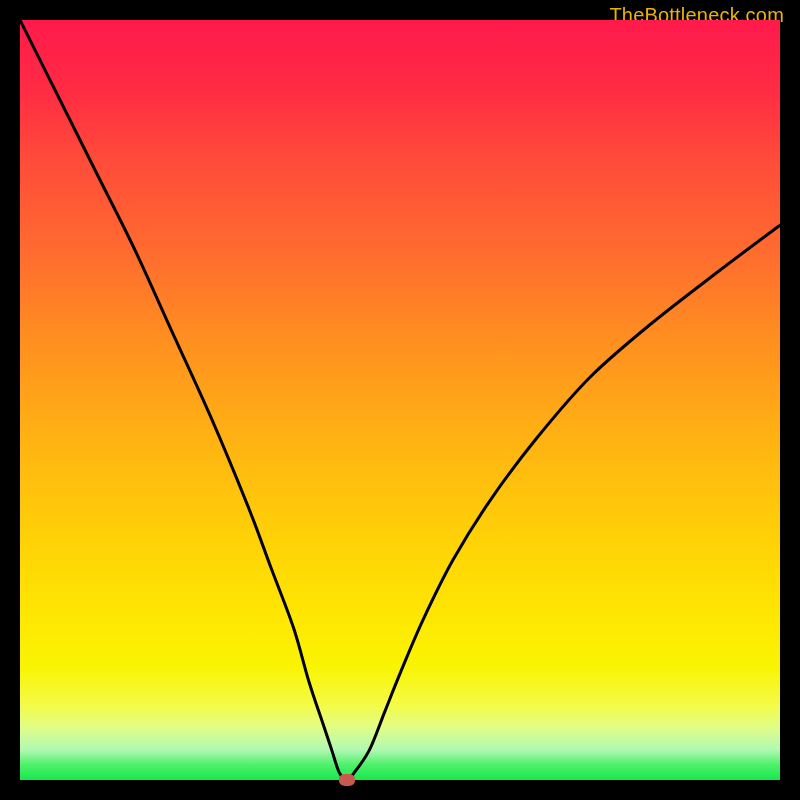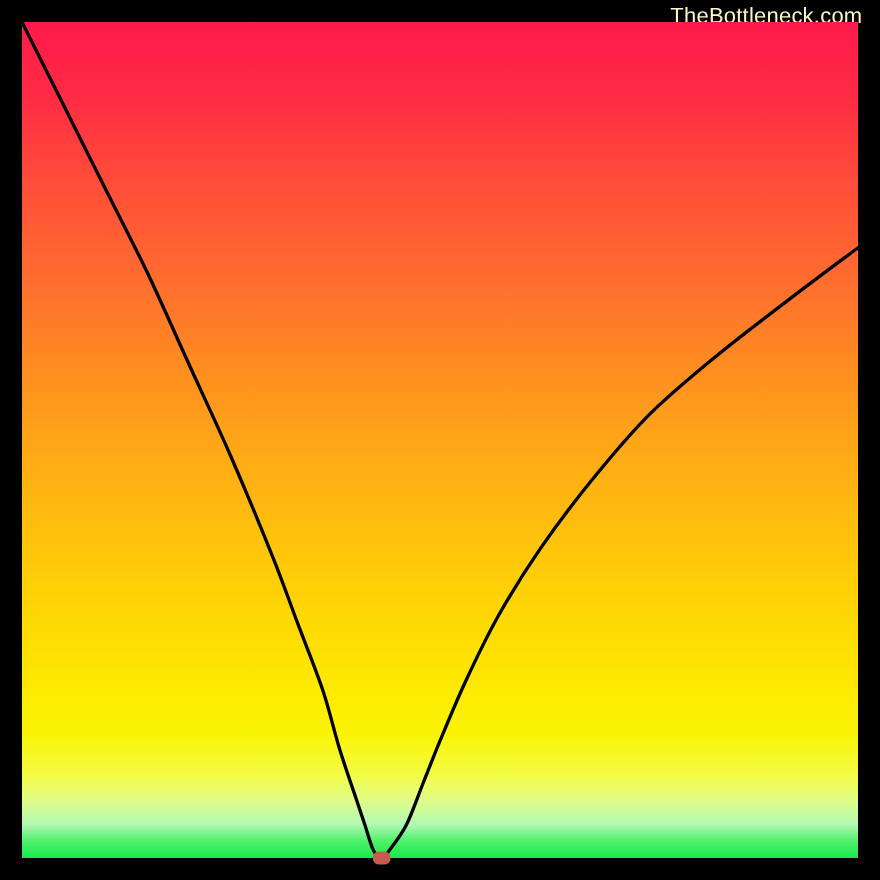--- a/index.html
+++ b/index.html
@@ -37,21 +37,21 @@
       #e2fd86 93%,
       #b1f9b3 96%,
       #4ef06b 98%,
       #19e84d 100%
     );
   }
   .watermark {
     position: absolute;
     top: 4px;
     right: 16px;
-    color: #fef9c3;
+    color: #eab308;
     font-size: 20px;
     font-weight: 500;
     letter-spacing: 0.2px;
     user-select: none;
   }
   svg.curve {
     position: absolute;
     left: 0;
     top: 0;
     width: 760px;

